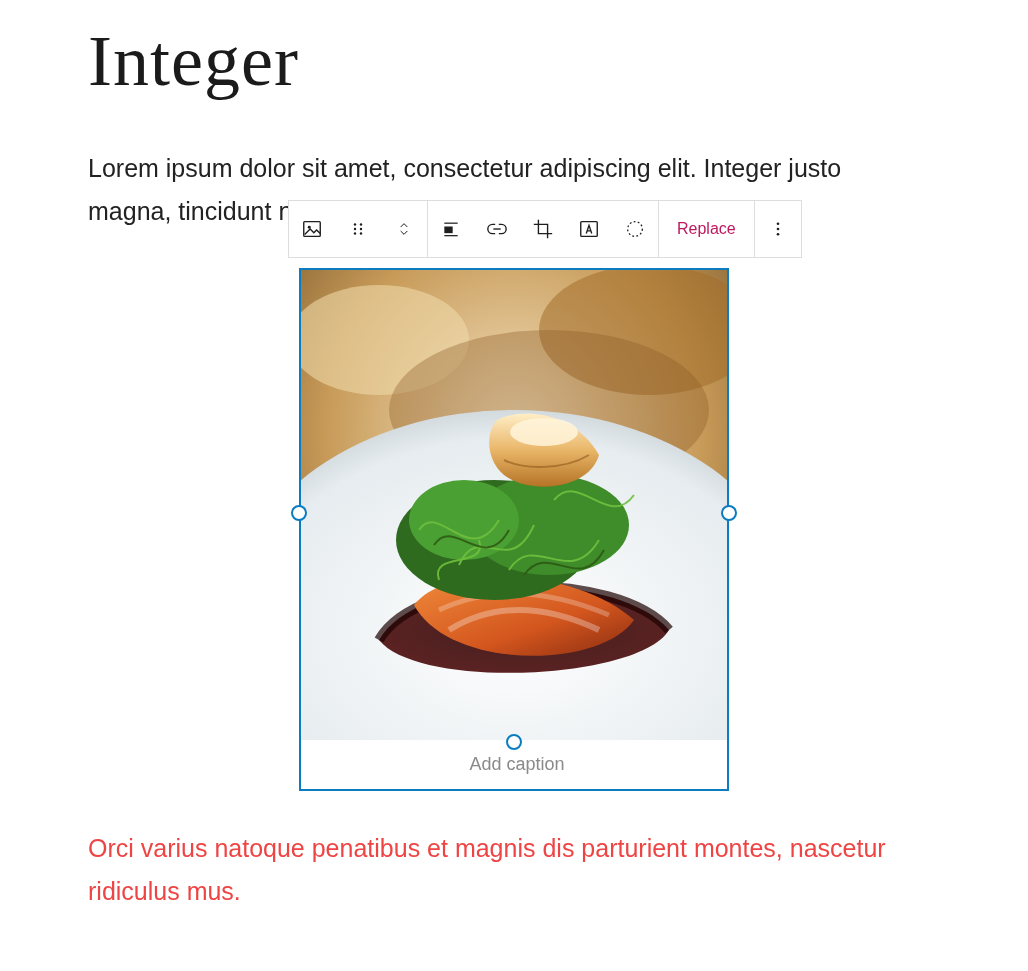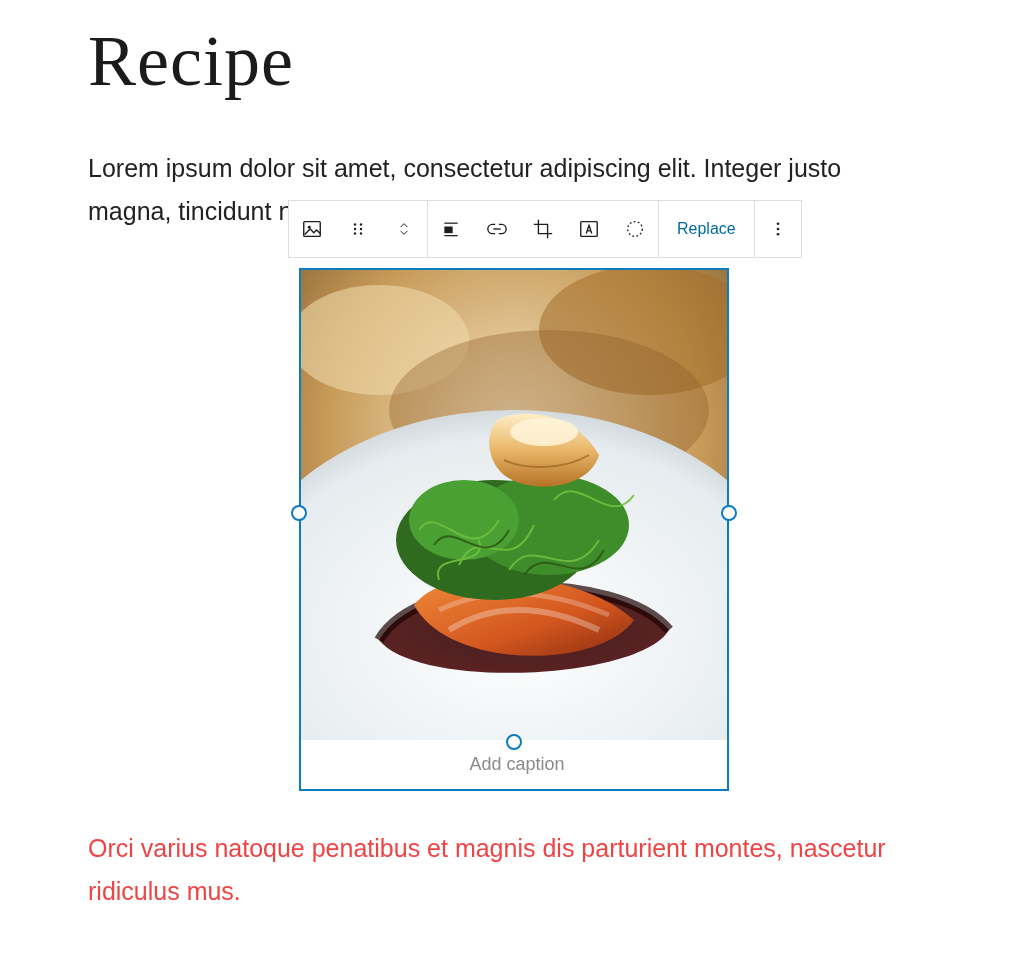--- a/index.html
+++ b/index.html
@@ -103,42 +103,42 @@
     align-items:center;
     justify-content:center;
     cursor:pointer;
   }
   .tbtn svg{display:block;}
   .replace{
     padding:0 18px;
     display:flex;
     align-items:center;
     font-size:16px;
-    color:#0369a1;
+    color:#be185d;
     cursor:pointer;
     height:56px;
   }
 
   .icon{fill:none;stroke:#1e1e1e;stroke-width:1.5;}
   .icon-fill{fill:#1e1e1e;stroke:none;}
 
   .para2{
     font-size:25px;
     line-height:1.7;
     color:#ef4444;
     margin:36px 0 0 0;
     max-width:820px;
   }
 </style>
 </head>
 <body>
 
 <div class="page">
 
-  <h1 class="title">Recipe</h1>
+  <h1 class="title">Integer</h1>
 
   <p class="para">Lorem ipsum dolor sit amet, consectetur adipiscing elit. Integer justo magna, tincidunt nec commodo non, faucibus a purus.</p>
 
   <div class="block-wrap">
     <div class="image-block">
       <div class="image-frame">
 
         <svg class="photo" viewBox="0 0 430 470" preserveAspectRatio="xMidYMid slice">
           <defs>
             <radialGradient id="bg" cx="50%" cy="35%" r="80%">

